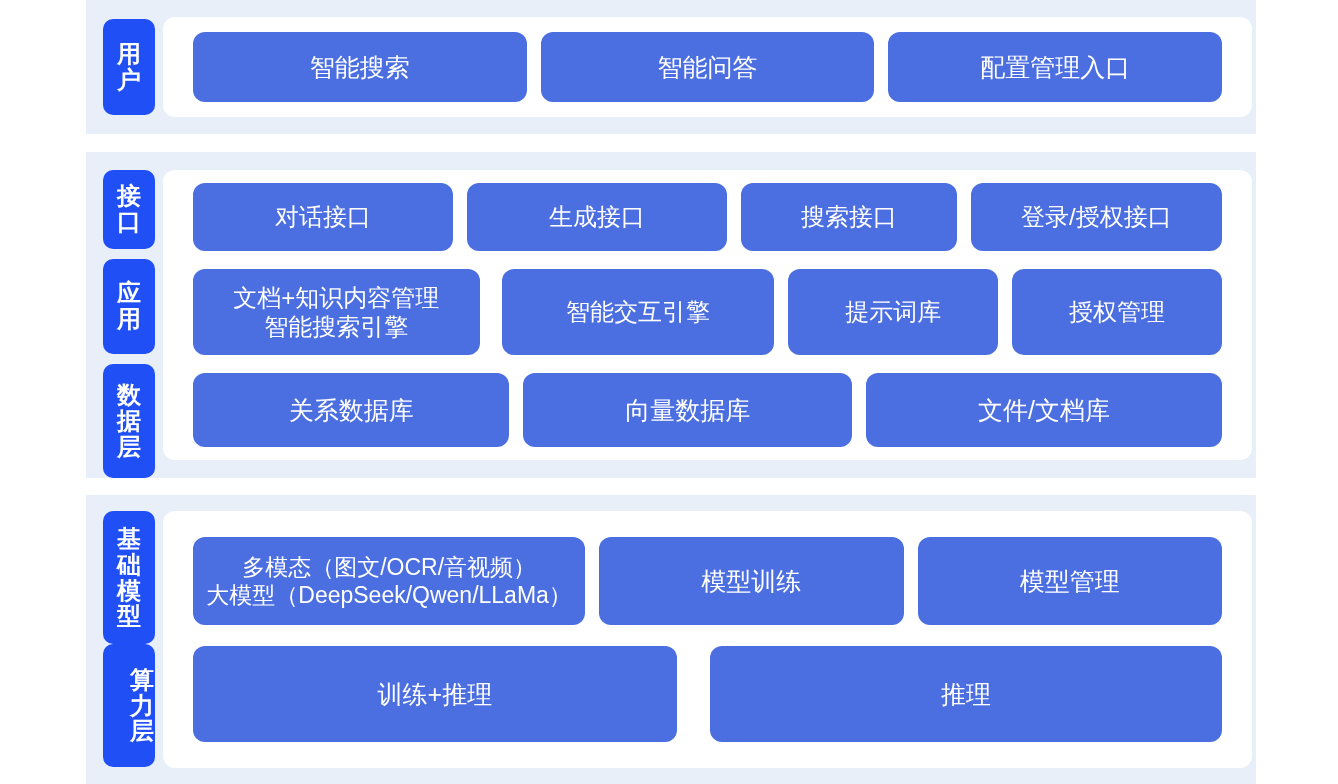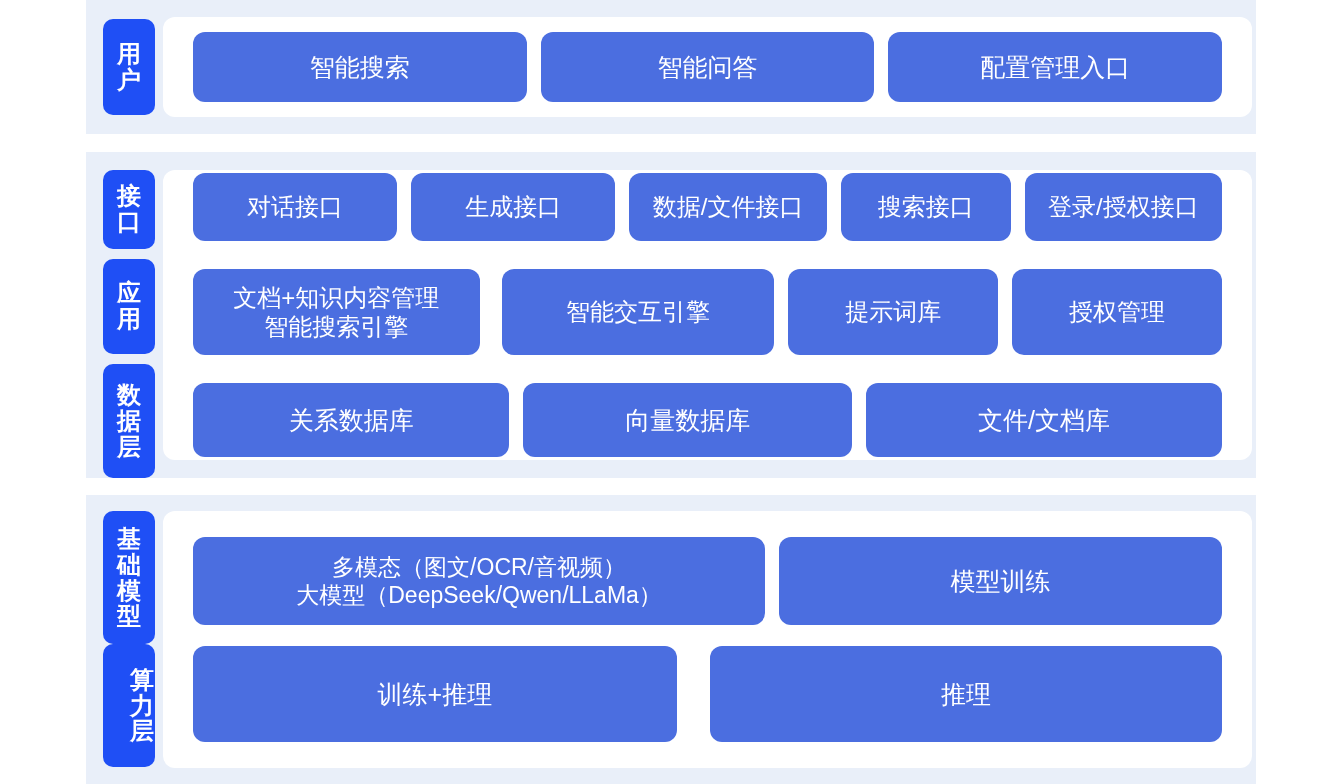--- a/index.html
+++ b/index.html
@@ -85,21 +85,21 @@
     border-radius: 12px;
     margin: 18px 4px 18px 17px;
     padding: 8px;
     box-sizing: border-box;
     display: flex;
     flex-direction: column;
     justify-content: center;
     gap: 20px;
   }
   .band-user .panel   { margin: 17px 4px 17px 17px; }
-  .band-mid .panel    { margin: 18px 4px 18px 17px; gap: 28px; padding: 8px; }
+  .band-mid .panel    { margin: 18px 4px 18px 17px; gap: 18px; padding: 8px; }
   .band-infra .panel  { margin: 16px 4px 16px 17px; gap: 21px; }
 
   .row {
     display: flex;
     flex-direction: row;
     align-items: stretch;
     gap: 14px;
     padding: 0 22px;
     box-sizing: border-box;
   }
@@ -188,21 +188,20 @@
       </div>
       <div class="vtab vtab-data">
         <span class="vtab-inner">数据层</span>
       </div>
     </div>
     <div class="panel">
 
       <div class="row row-api">
         <div class="box b1">对话接口</div>
         <div class="box b2">生成接口</div>
-        <div class="box b3">数据/文件接口</div>
         <div class="box b4">搜索接口</div>
         <div class="box b5">登录/授权接口</div>
       </div>
 
       <div class="row row-app">
         <div class="box b1 two-line">文档+知识内容管理
 智能搜索引擎</div>
         <div class="box b2">智能交互引擎</div>
         <div class="box b3">提示词库</div>
         <div class="box b4">授权管理</div>
@@ -225,20 +224,21 @@
       <div class="vtab vtab-power">
         <span class="vtab-inner">算力层</span>
       </div>
     </div>
     <div class="panel">
 
       <div class="row row-model">
         <div class="box b1 two-line">多模态（图文/OCR/音视频）
 大模型（DeepSeek/Qwen/LLaMa）</div>
         <div class="box b2">模型训练</div>
+        <div class="box b3">模型管理</div>
       </div>
 
       <div class="row row-compute">
         <div class="box b1">训练+推理</div>
         <div class="box b2">推理</div>
       </div>
 
     </div>
   </div>
 

